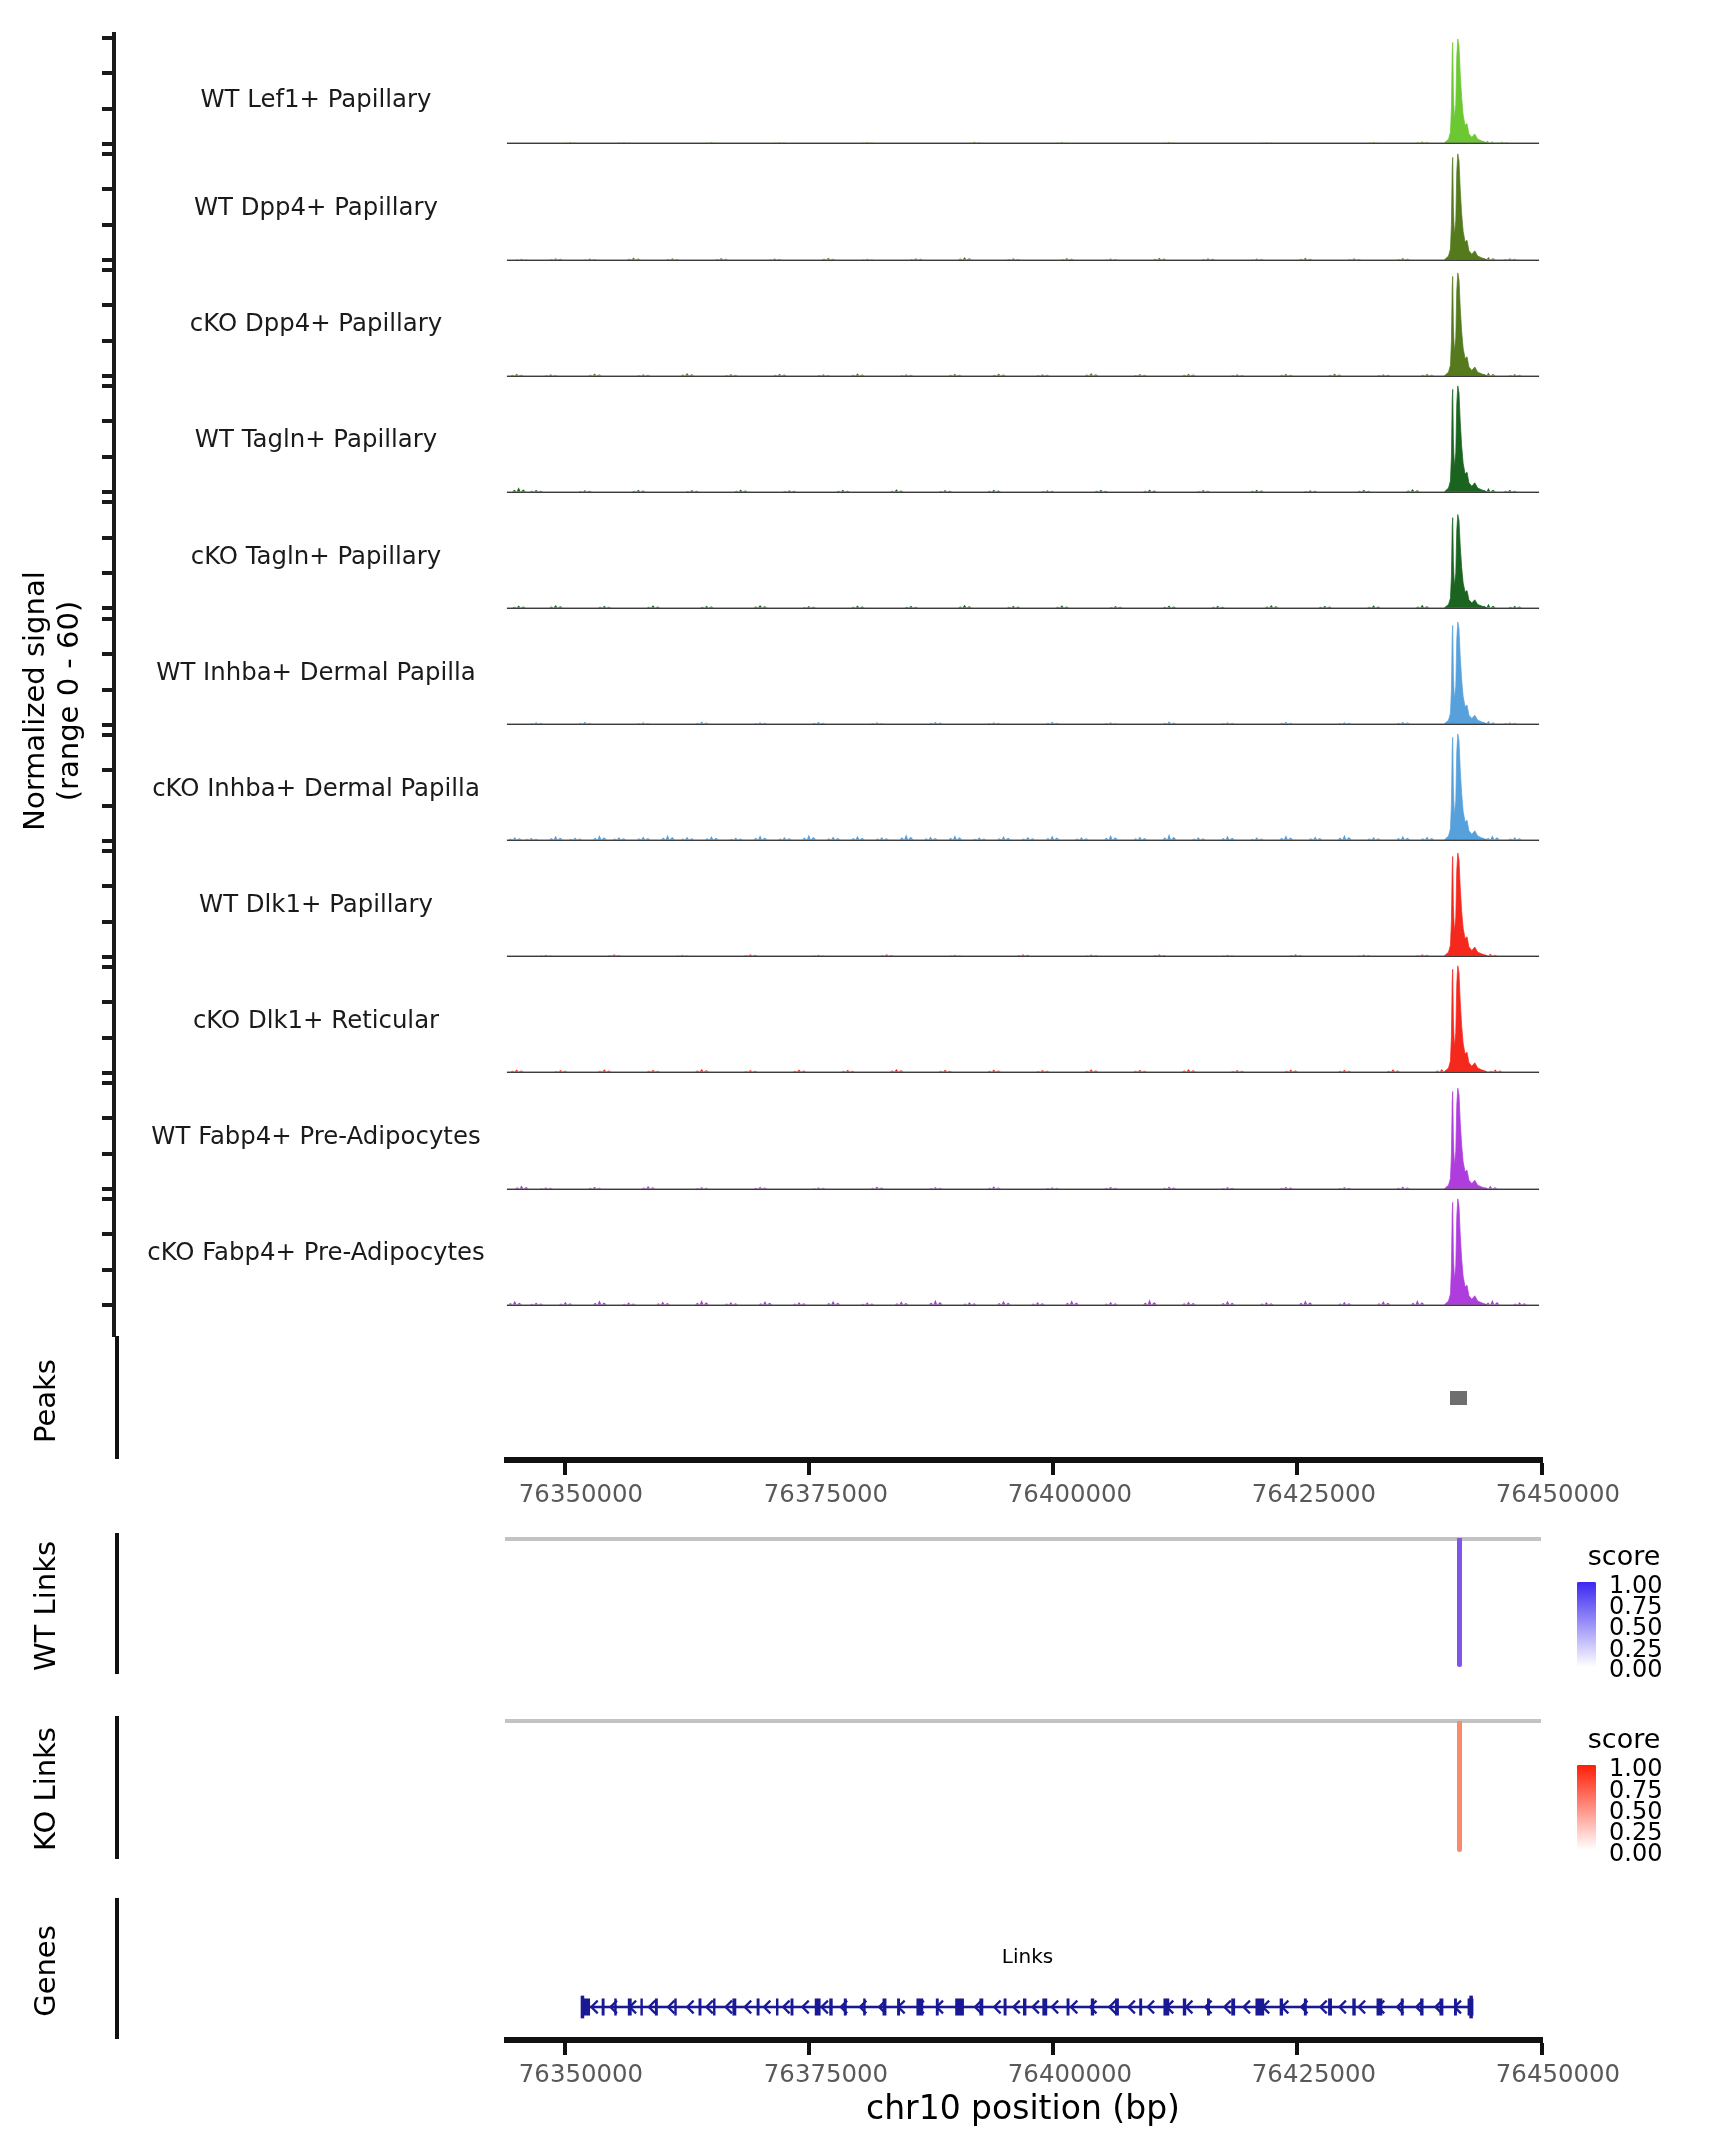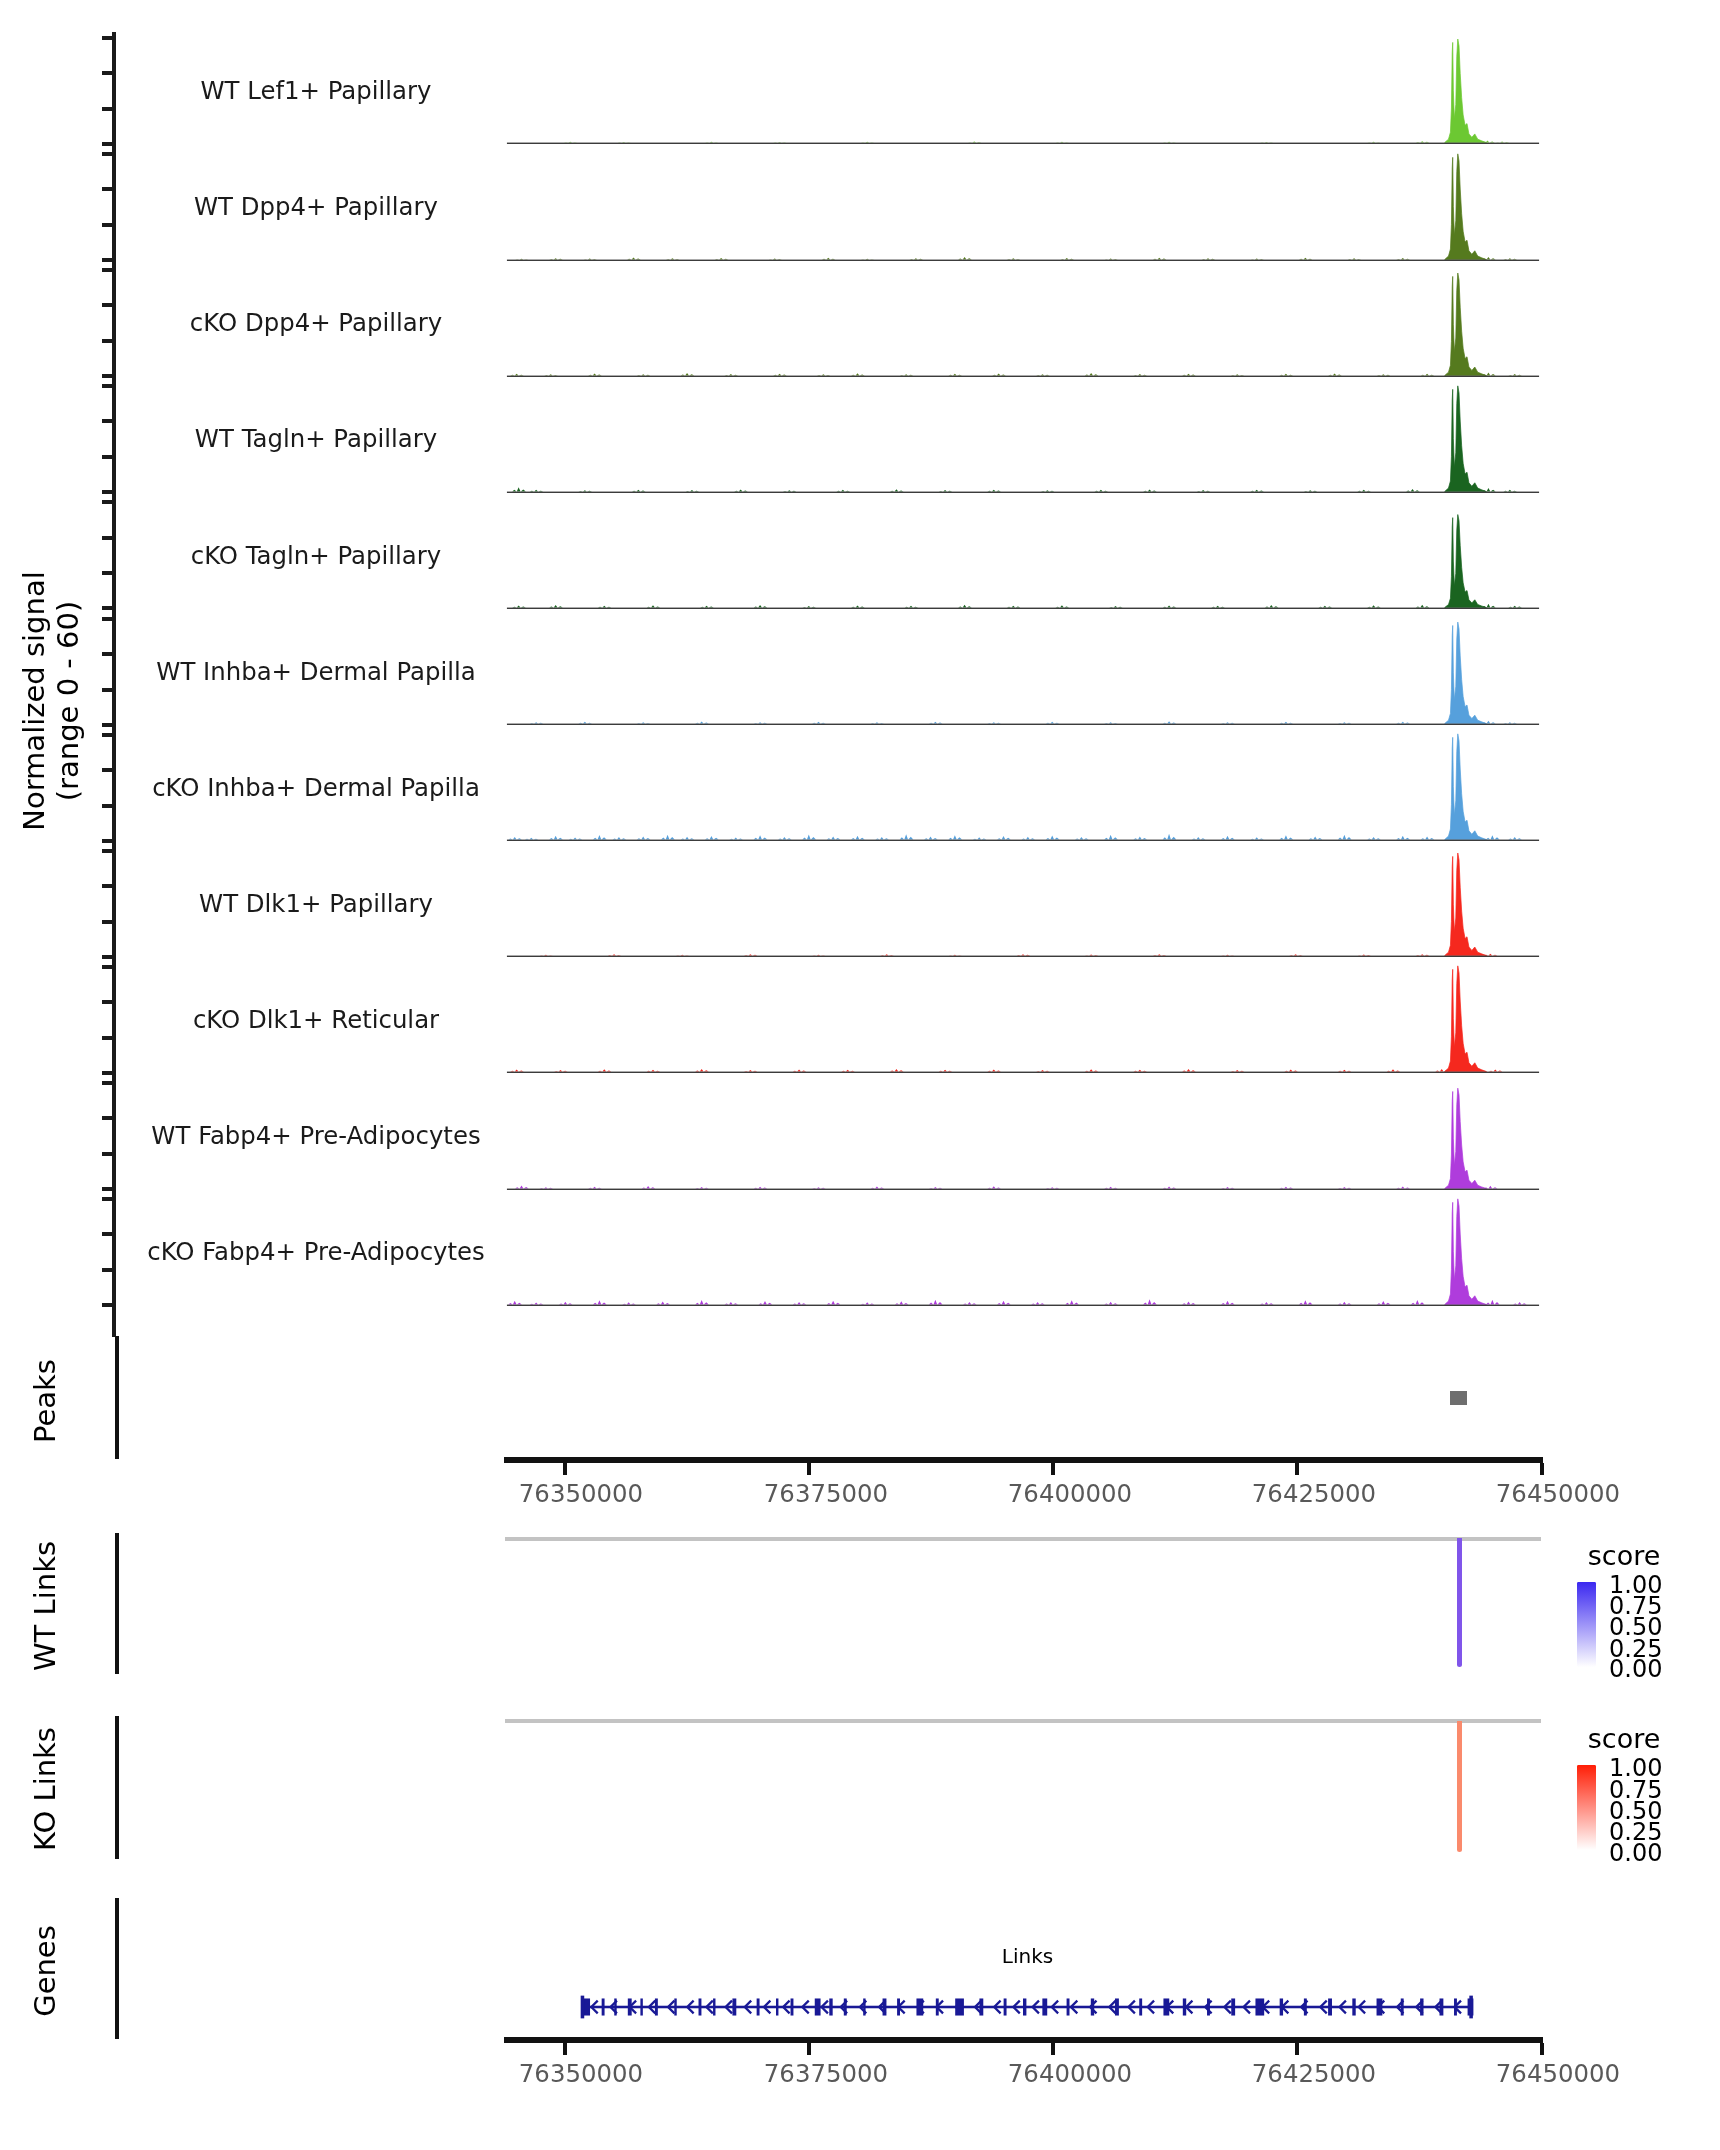--- a/index.html
+++ b/index.html
@@ -76,21 +76,21 @@
       <div class="abs ytick" style="left:102px;top:1116px;"></div>
       <div class="abs ytick" style="left:102px;top:1081px;"></div>
       <div class="abs ytick" style="left:102px;top:1303px;"></div>
       <div class="abs ytick" style="left:102px;top:1268px;"></div>
       <div class="abs ytick" style="left:102px;top:1232px;"></div>
       <div class="abs ytick" style="left:102px;top:1197px;"></div>
     </div>
 
   <div id="tracks-host">
       <div>
-      <div class="abs track-label" style="left: 108px; width: 416px; top: 76px;">WT Lef1+ Papillary</div>
+      <div class="abs track-label" style="left: 108px; width: 416px; top: 84px;">WT Lef1+ Papillary</div>
       <div class="abs" style="left: 505px; width: 1036px; height: 120px; top: 24.4px;">
           <svg width="1036" height="120" viewBox="0 0 1445 168">
             <path d="M 86.0 166 L 88.6 165.0 L 91.2 166 Z M 79.6 166 L 82.6 165.6 L 85.6 166 Z M 91.6 166 L 95.1 165.5 L 98.6 166 Z M 161.0 166 L 163.6 165.3 L 166.2 166 Z M 154.6 166 L 157.6 165.7 L 160.6 166 Z M 166.6 166 L 170.1 165.6 L 173.6 166 Z M 283.7 166 L 286.3 164.8 L 288.9 166 Z M 277.3 166 L 280.3 165.5 L 283.3 166 Z M 289.3 166 L 292.8 165.4 L 296.3 166 Z M 379.1 166 L 381.7 165.3 L 384.3 166 Z M 372.7 166 L 375.7 165.7 L 378.7 166 Z M 384.7 166 L 388.2 165.6 L 391.7 166 Z M 501.8 166 L 504.4 165.0 L 507.0 166 Z M 495.4 166 L 498.4 165.6 L 501.4 166 Z M 507.4 166 L 510.9 165.5 L 514.4 166 Z M 651.7 166 L 654.3 164.5 L 656.9 166 Z M 645.3 166 L 648.3 165.4 L 651.3 166 Z M 657.3 166 L 660.8 165.3 L 664.3 166 Z M 774.4 166 L 777.0 165.0 L 779.6 166 Z M 768.0 166 L 771.0 165.6 L 774.0 166 Z M 780.0 166 L 783.5 165.5 L 787.0 166 Z M 924.4 166 L 927.0 164.8 L 929.6 166 Z M 918.0 166 L 921.0 165.5 L 924.0 166 Z M 930.0 166 L 933.5 165.4 L 937.0 166 Z M 1060.7 166 L 1063.3 165.3 L 1065.9 166 Z M 1054.3 166 L 1057.3 165.7 L 1060.3 166 Z M 1066.3 166 L 1069.8 165.6 L 1073.3 166 Z M 1210.7 166 L 1213.3 164.8 L 1215.9 166 Z M 1204.3 166 L 1207.3 165.5 L 1210.3 166 Z M 1216.3 166 L 1219.8 165.4 L 1223.3 166 Z M 1278.8 166 L 1281.4 164.0 L 1284.0 166 Z M 1272.4 166 L 1275.4 165.2 L 1278.4 166 Z M 1284.4 166 L 1287.9 165.0 L 1291.4 166 Z M 1370.2 166 L 1372.8 163.0 L 1375.3 166 Z M 1363.8 166 L 1366.8 164.8 L 1369.8 166 Z M 1375.8 166 L 1379.3 164.5 L 1382.8 166 Z M 1390.6 166 L 1393.2 164.5 L 1395.8 166 Z M 1384.2 166 L 1387.2 165.4 L 1390.2 166 Z M 1396.2 166 L 1399.7 165.3 L 1403.2 166 Z " fill="#6cc832"></path>
             <path d="M 1312.8 166 L 1312.8 166.0 L 1318.2 161.2 L 1320.9 151.5 L 1322.3 117.7 L 1323.4 40.3 L 1324.1 25.8 L 1325.0 93.5 L 1326.4 132.2 L 1328.4 112.8 L 1329.8 45.1 L 1331.2 21.0 L 1332.9 30.6 L 1334.6 69.3 L 1336.6 103.1 L 1338.7 127.3 L 1341.4 141.8 L 1344.1 139.4 L 1346.8 153.9 L 1350.9 158.7 L 1355.0 153.9 L 1359.1 161.2 L 1364.6 163.6 L 1371.4 166.0 Z" fill="#6cc832" stroke="#6cc832" stroke-width="1"></path>
             <rect x="0" y="166" width="1445" height="2.2" fill="#3c3c3c"></rect>
           </svg>
         </div>
     </div>
       <div>
       <div class="abs track-label" style="left: 108px; width: 416px; top: 192px;">WT Dpp4+ Papillary</div>
@@ -350,15 +350,16 @@
       <div class="abs axlabel" style="left:485px;top:2059px;">76350000</div>
       <div class="abs axtick" style="left:807px;top:2043px;"></div>
       <div class="abs axlabel" style="left:730px;top:2059px;">76375000</div>
       <div class="abs axtick" style="left:1051px;top:2043px;"></div>
       <div class="abs axlabel" style="left:974px;top:2059px;">76400000</div>
       <div class="abs axtick" style="left:1295px;top:2043px;"></div>
       <div class="abs axlabel" style="left:1218px;top:2059px;">76425000</div>
       <div class="abs axtick" style="left:1540px;top:2043px;"></div>
       <div class="abs axlabel" style="left:1462px;top:2059px;">76450000</div>
     </div>
+  <div class="abs xlabel-main" style="left:505px;top:2088px;width:1036px;">chr10 position (bp)</div>
 
 </div>
 
 
 </body></html>

